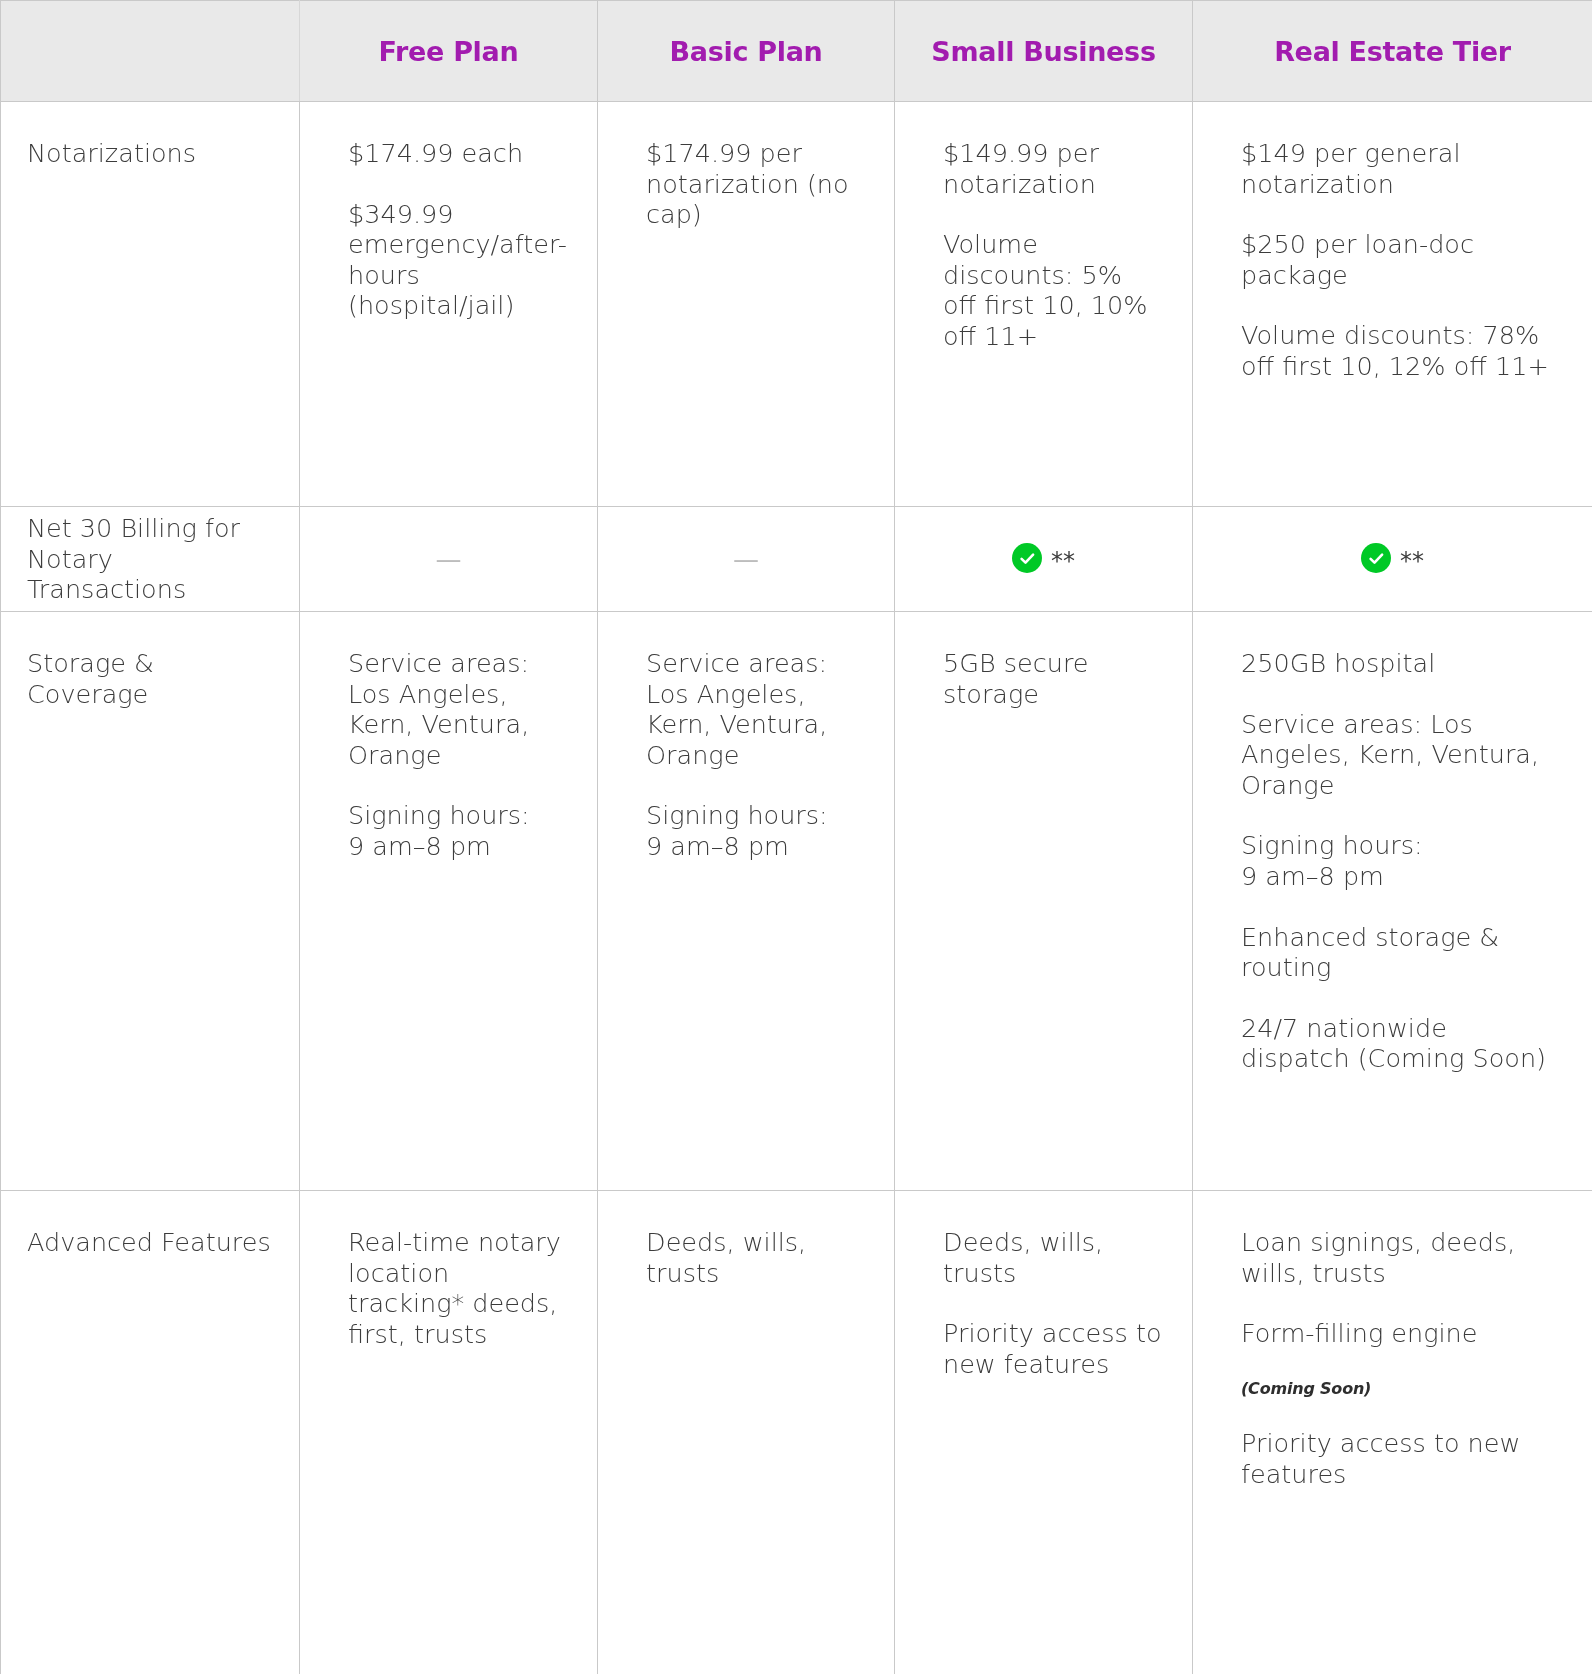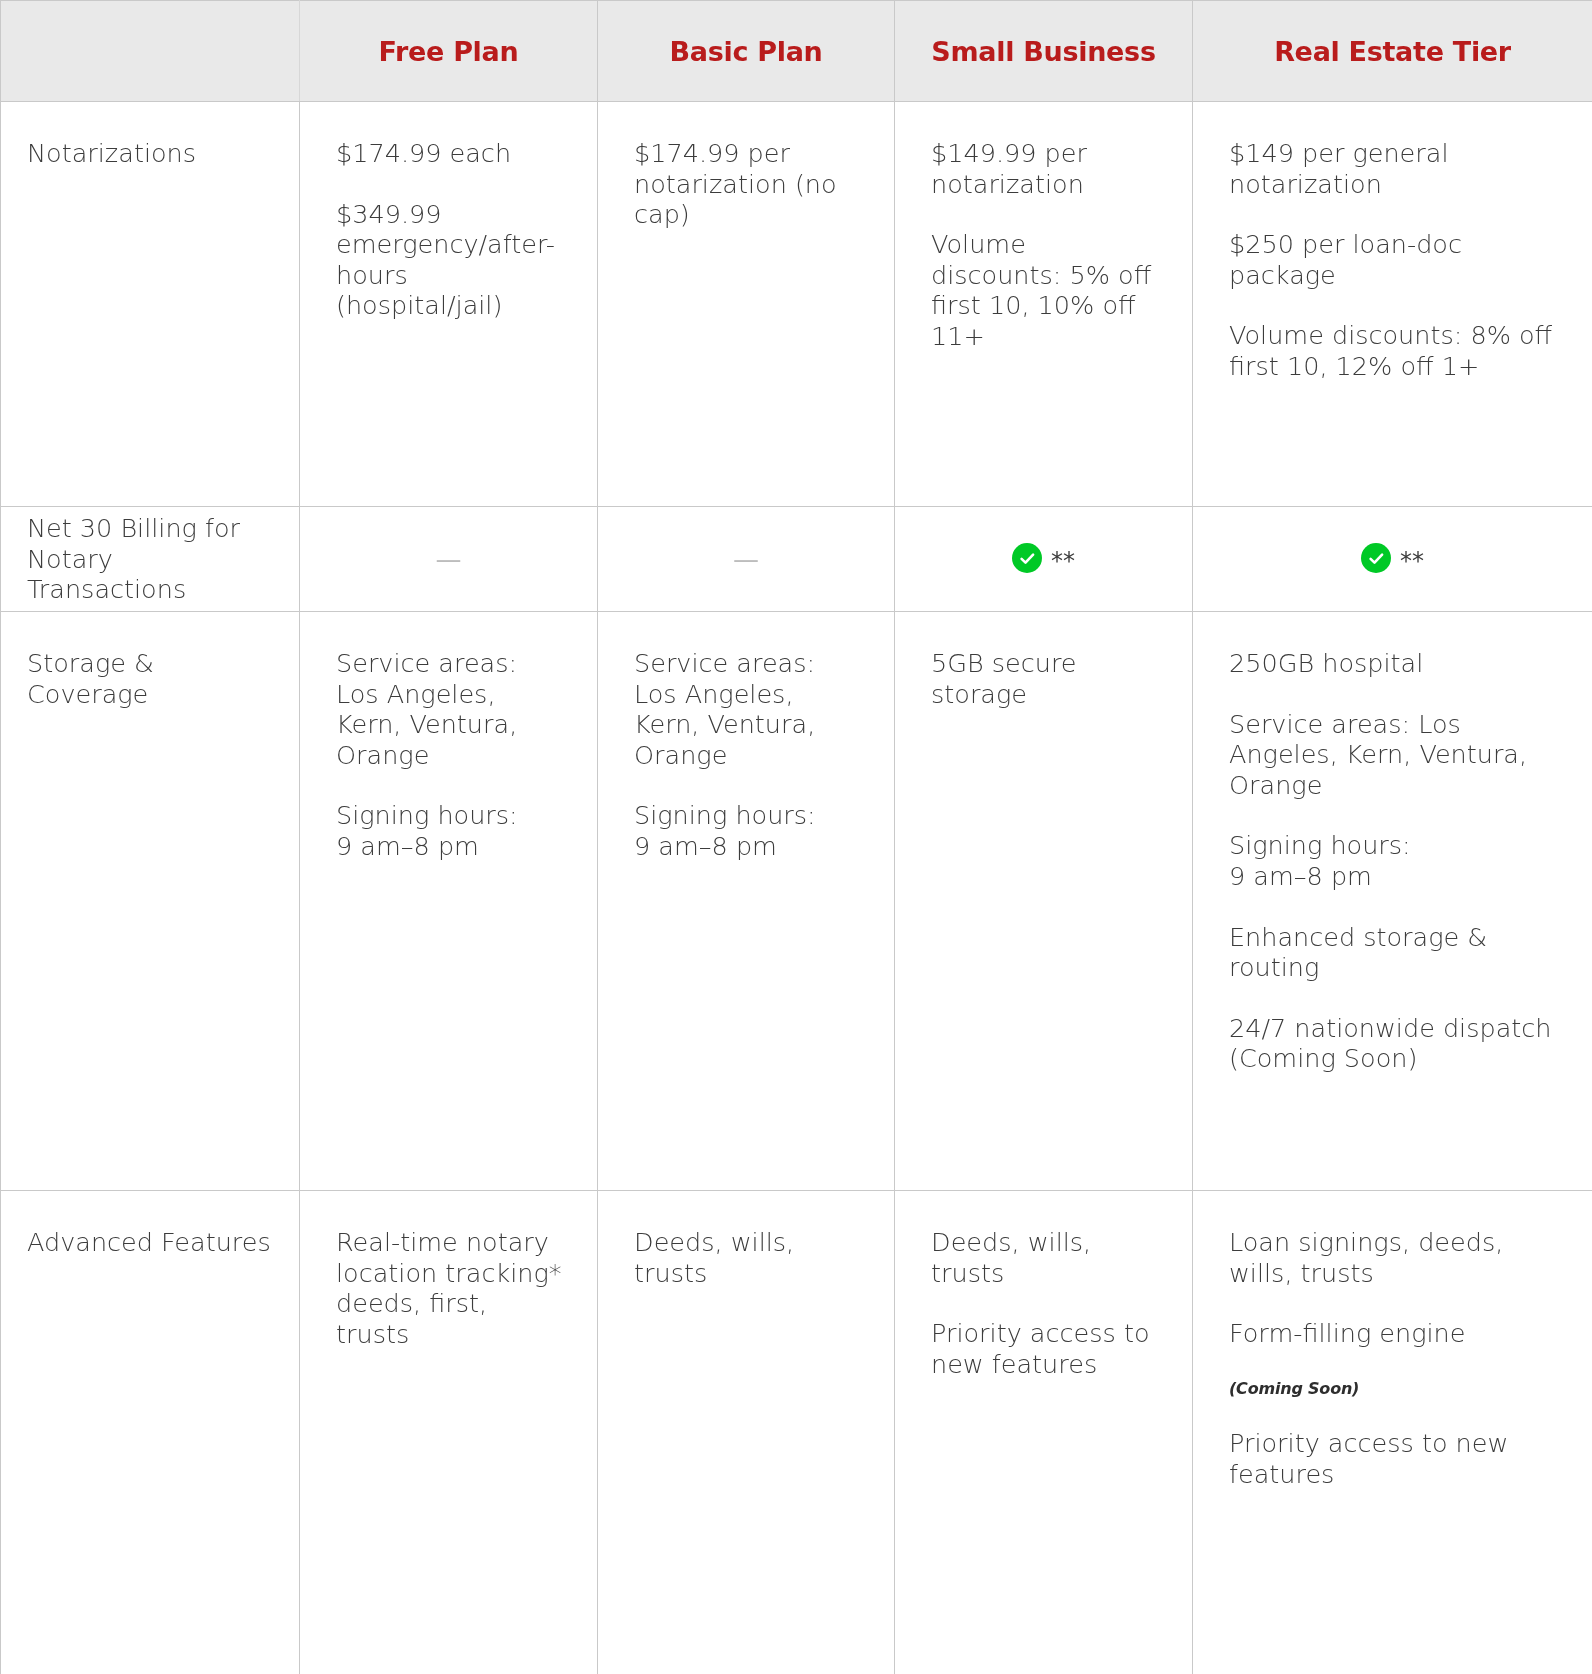--- a/index.html
+++ b/index.html
@@ -32,21 +32,21 @@
   th {
     border: 1px solid #c9c9c9;
     border-top: 1px solid #c9c9c9;
     padding: 0;
     height: 100px;
     vertical-align: middle;
     text-align: center;
     font-weight: bold;
     font-size: 27px;
     letter-spacing: -0.3px;
-    color: #b91c1c;
+    color: #a21caf;
   }
   th.corner-cell {
     border-left: 1px solid #c9c9c9;
     border-right: 1px solid #d7d7d7;
   }
 
   
   td {
     border: 1px solid #c9c9c9;
     padding: 0;
@@ -92,21 +92,21 @@
     padding-bottom: 0;
   }
   tr.row-net30 td.feature-label,
   tr.row-docconv td.feature-label {
     padding-top: 0;
     padding-bottom: 0;
   }
 
   
   .block {
-    margin: 0 0 30px 4px;
+    margin: 0 0 30px 16px;
   }
   .block:last-child { margin-bottom: 0; }
 
   .coming-soon-em {
     font-weight: bold;
     font-style: italic;
     font-size: 16px;
     color: #2e2e2e;
     letter-spacing: -0.2px;
   }
@@ -181,21 +181,21 @@
       <td class="plan-cell">
         <div class="block">$174.99 per notarization (no cap)</div>
       </td>
       <td class="plan-cell">
         <div class="block">$149.99 per notarization</div>
         <div class="block">Volume discounts: 5% off first 10, 10% off 11+</div>
       </td>
       <td class="plan-cell">
         <div class="block">$149 per general notarization</div>
         <div class="block">$250 per loan-doc package</div>
-        <div class="block">Volume discounts: 8% off first 10, 12% off 1+</div>
+        <div class="block">Volume discounts: 78% off first 10, 12% off 11+</div>
       </td>
     </tr>
 
     <tr class="row-net30">
       <td class="feature-label">Net 30 Billing for Notary Transactions</td>
       <td class="plan-cell center">
         <span class="dash">—</span>
       </td>
       <td class="plan-cell center">
         <span class="dash">—</span>

